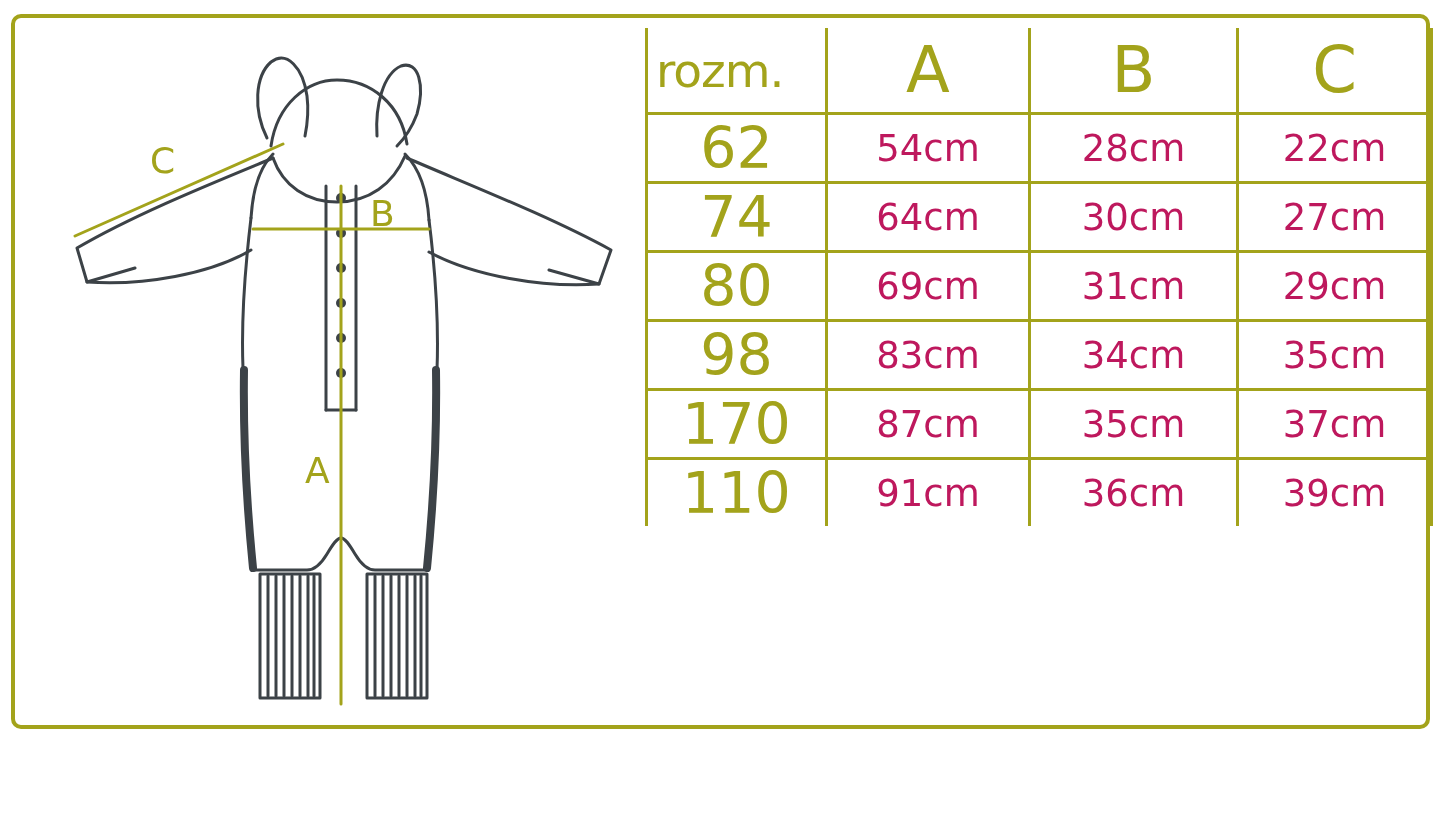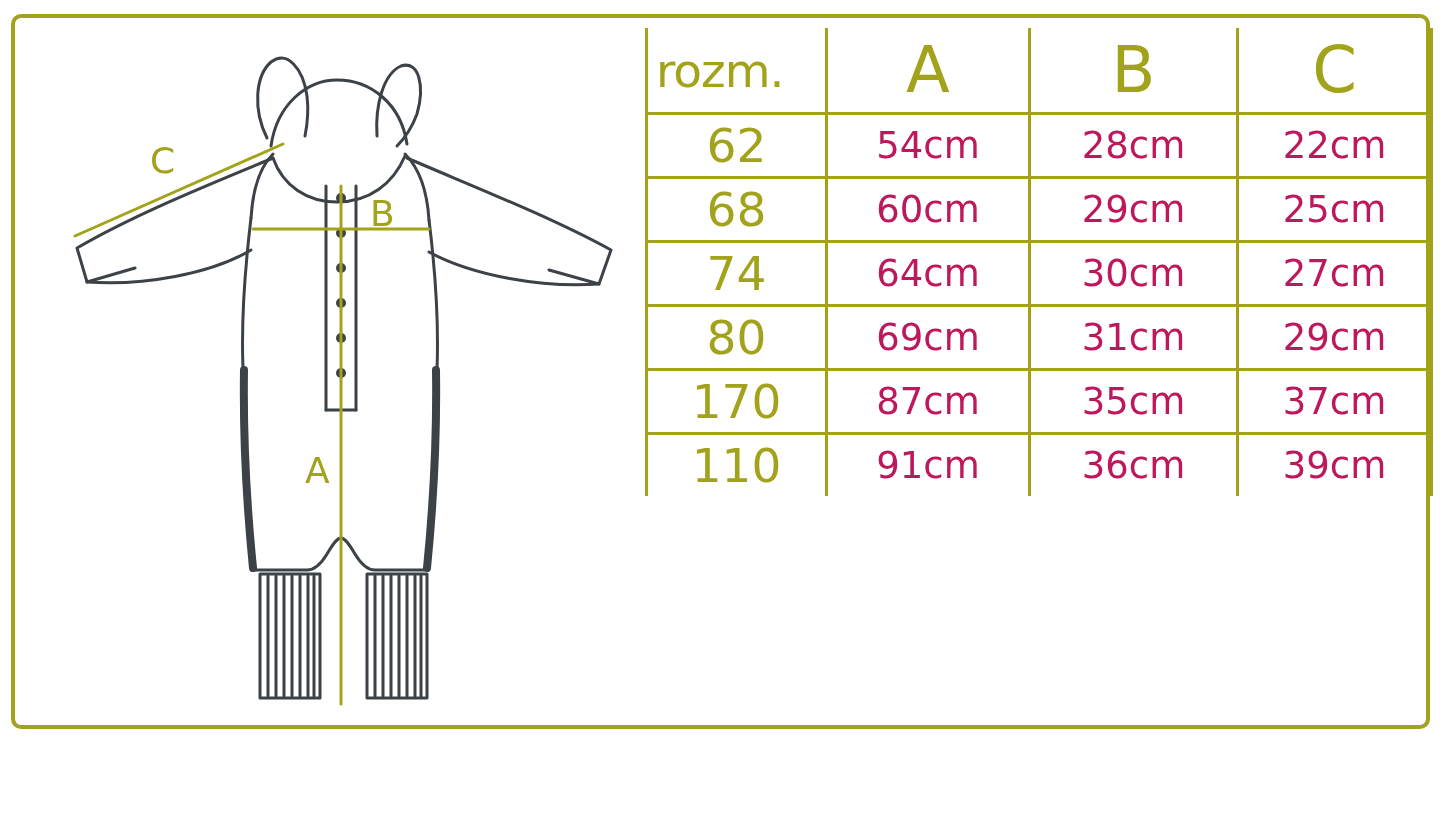--- a/index.html
+++ b/index.html
@@ -89,21 +89,21 @@
     padding-left: 8px;
   }
   .head-row th.h-letter {
     font-size: 64px;
   }
   .body-row td {
     height: 61px;
   }
   td.size-cell {
     color: #a3a31b;
-    font-size: 47px;
+    font-size: 57px;
     letter-spacing: 0px;
   }
   td.meas-cell {
     color: #be185d;
     font-size: 37px;
   }
 </style>
 </head>
 <body>
 
@@ -189,38 +189,38 @@
           <th class="h-letter">C</th>
         </tr>
 
         <tr class="body-row">
           <td class="size-cell">62</td>
           <td class="meas-cell">54cm</td>
           <td class="meas-cell">28cm</td>
           <td class="meas-cell">22cm</td>
         </tr>
         <tr class="body-row">
-          <td class="size-cell">68</td>
-          <td class="meas-cell">60cm</td>
-          <td class="meas-cell">29cm</td>
-          <td class="meas-cell">25cm</td>
-        </tr>
-        <tr class="body-row">
           <td class="size-cell">74</td>
           <td class="meas-cell">64cm</td>
           <td class="meas-cell">30cm</td>
           <td class="meas-cell">27cm</td>
         </tr>
         <tr class="body-row">
           <td class="size-cell">80</td>
           <td class="meas-cell">69cm</td>
           <td class="meas-cell">31cm</td>
           <td class="meas-cell">29cm</td>
         </tr>
         <tr class="body-row">
+          <td class="size-cell">98</td>
+          <td class="meas-cell">83cm</td>
+          <td class="meas-cell">34cm</td>
+          <td class="meas-cell">35cm</td>
+        </tr>
+        <tr class="body-row">
           <td class="size-cell">170</td>
           <td class="meas-cell">87cm</td>
           <td class="meas-cell">35cm</td>
           <td class="meas-cell">37cm</td>
         </tr>
         <tr class="body-row">
           <td class="size-cell">110</td>
           <td class="meas-cell">91cm</td>
           <td class="meas-cell">36cm</td>
           <td class="meas-cell">39cm</td>

